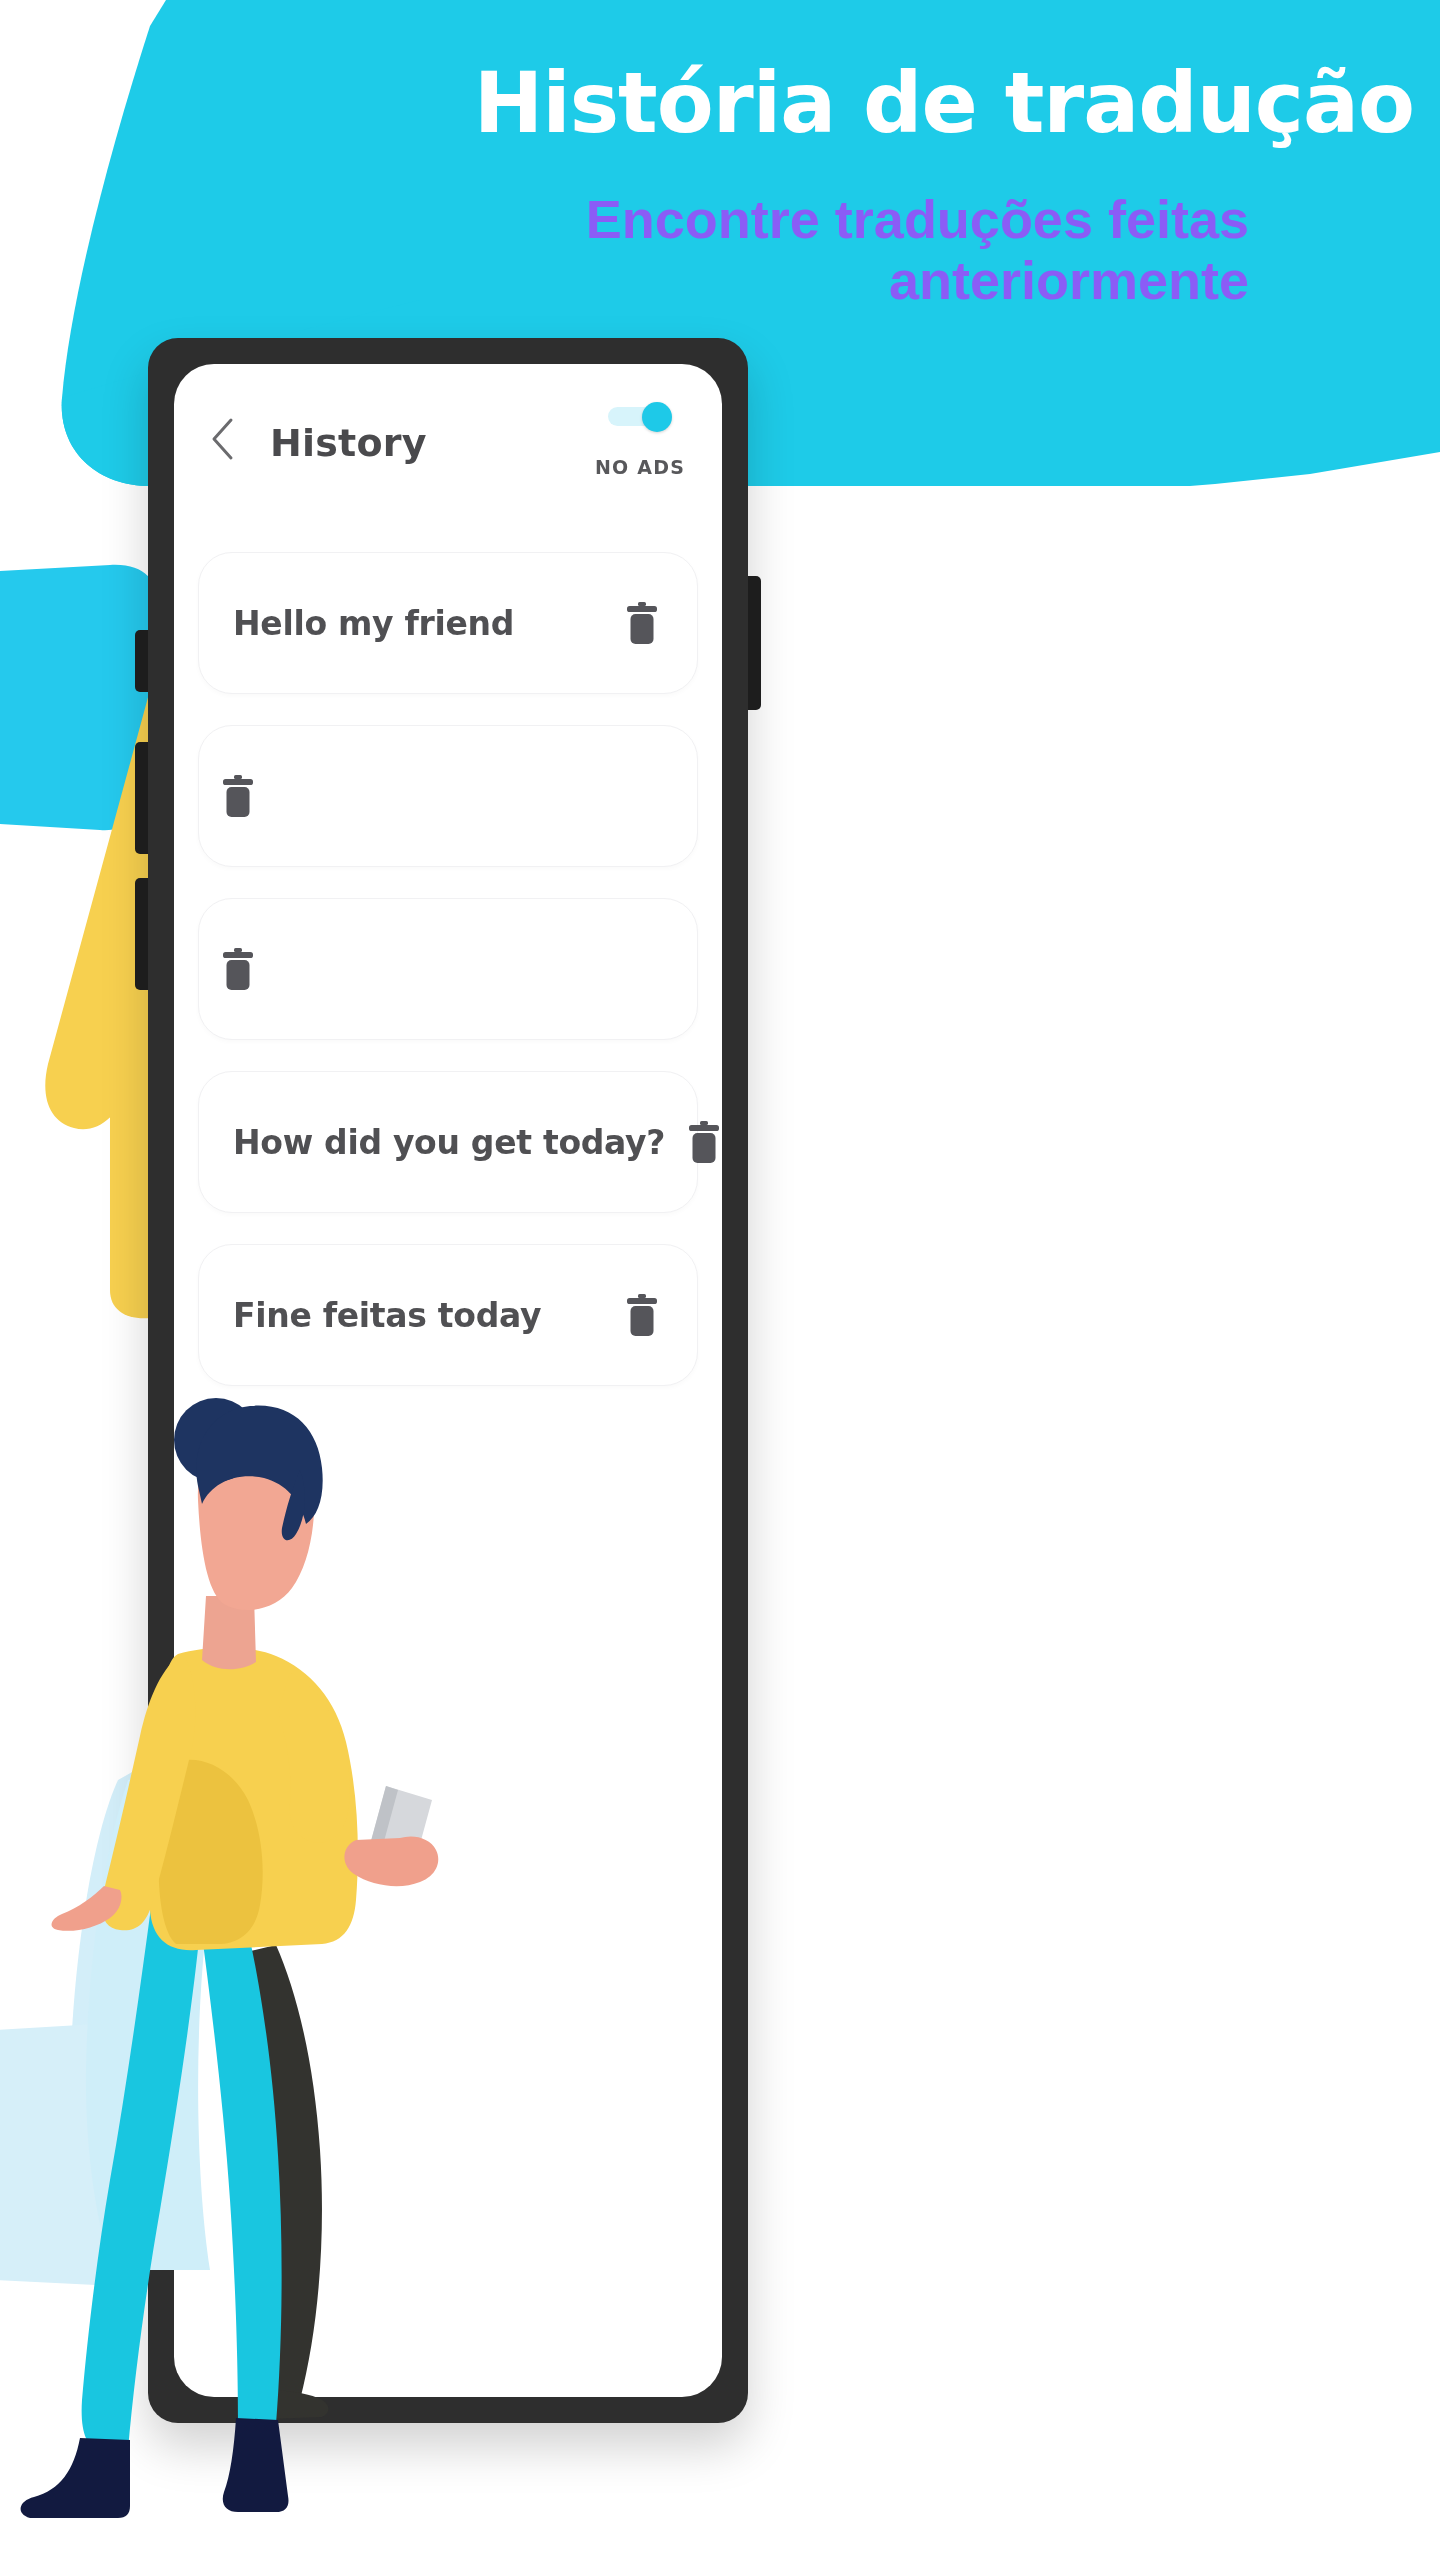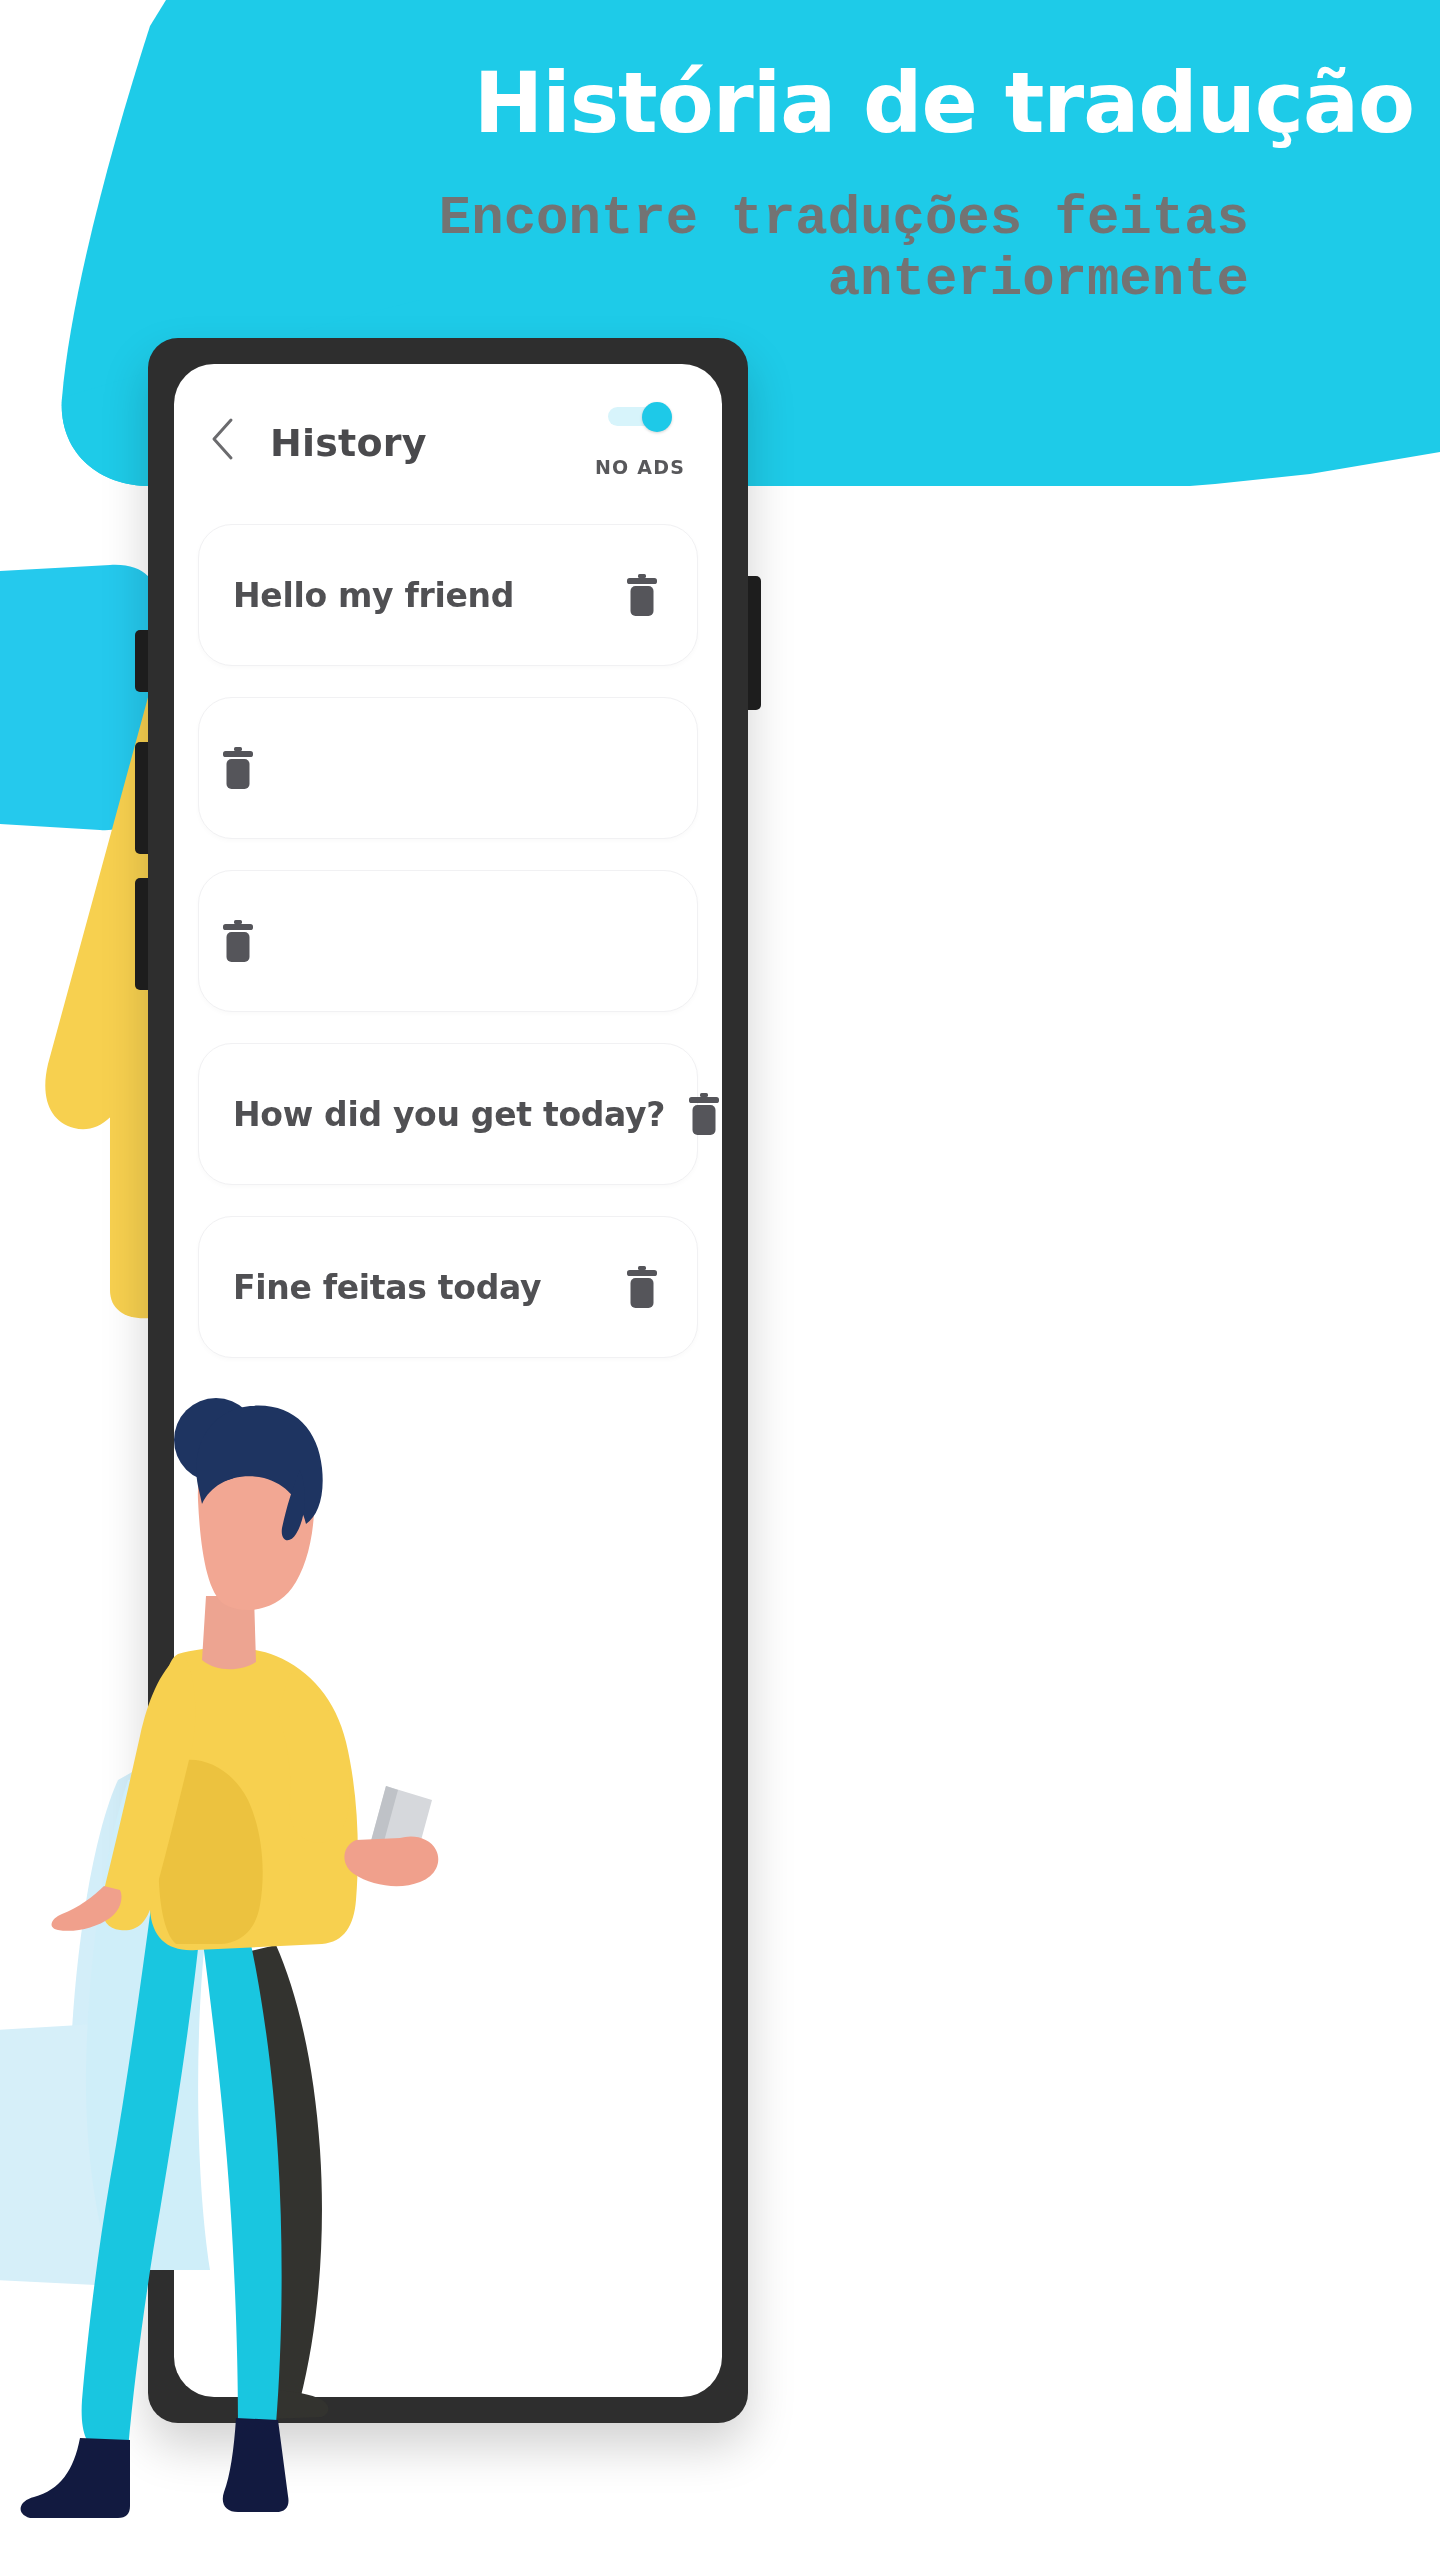--- a/index.html
+++ b/index.html
@@ -47,24 +47,24 @@
     font-family: "DejaVu Sans", sans-serif;
     font-size: 83px;
     font-weight: bold;
     color: #ffffff;
     letter-spacing: -1px;
     line-height: 1.05;
     margin: 0;
     padding: 0 40px;
   }
   .subhead {
-    font-family: Liberation Mono, monospace;
+    font-family: Liberation Sans, sans-serif;
     font-size: 54px;
     font-weight: bold;
-    color: #737373;
+    color: #8b5cf6;
     line-height: 1.12;
     margin: 42px auto 0;
     max-width: 1030px;
     padding: 0 40px;
   }
 
   
   .phone {
     position: absolute;
     left: 148px;
@@ -161,20 +161,21 @@
     font-family: "DejaVu Sans", sans-serif;
     font-size: 19px;
     font-weight: bold;
     color: #58585b;
     letter-spacing: 1.2px;
   }
 
   
   .history-list {
     padding: 12px 24px;
+    margin-top: 28px;
   }
   .history-item {
     position: relative;
     height: 140px;
     margin-bottom: 31px;
     border: 1.6px solid #f1f1f3;
     border-radius: 34px;
     background: #ffffff;
     display: flex;
     align-items: center;

